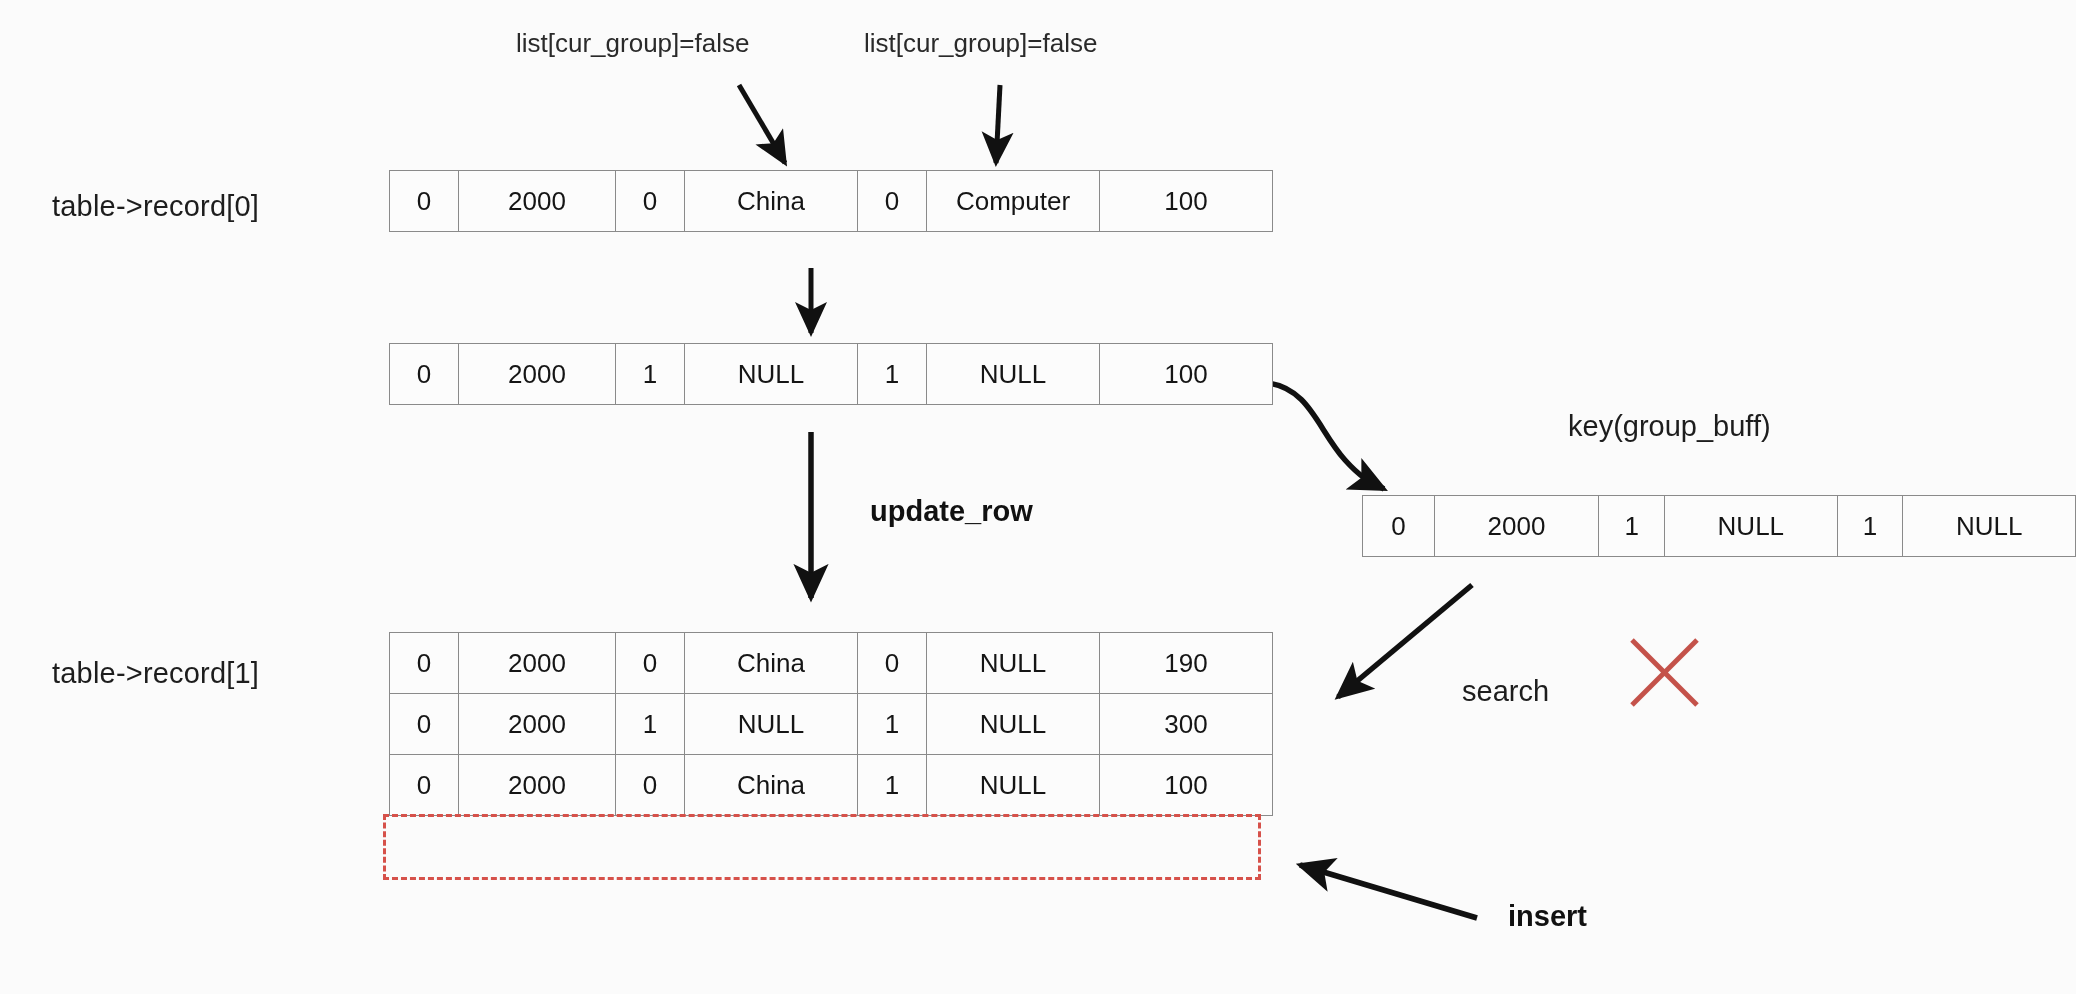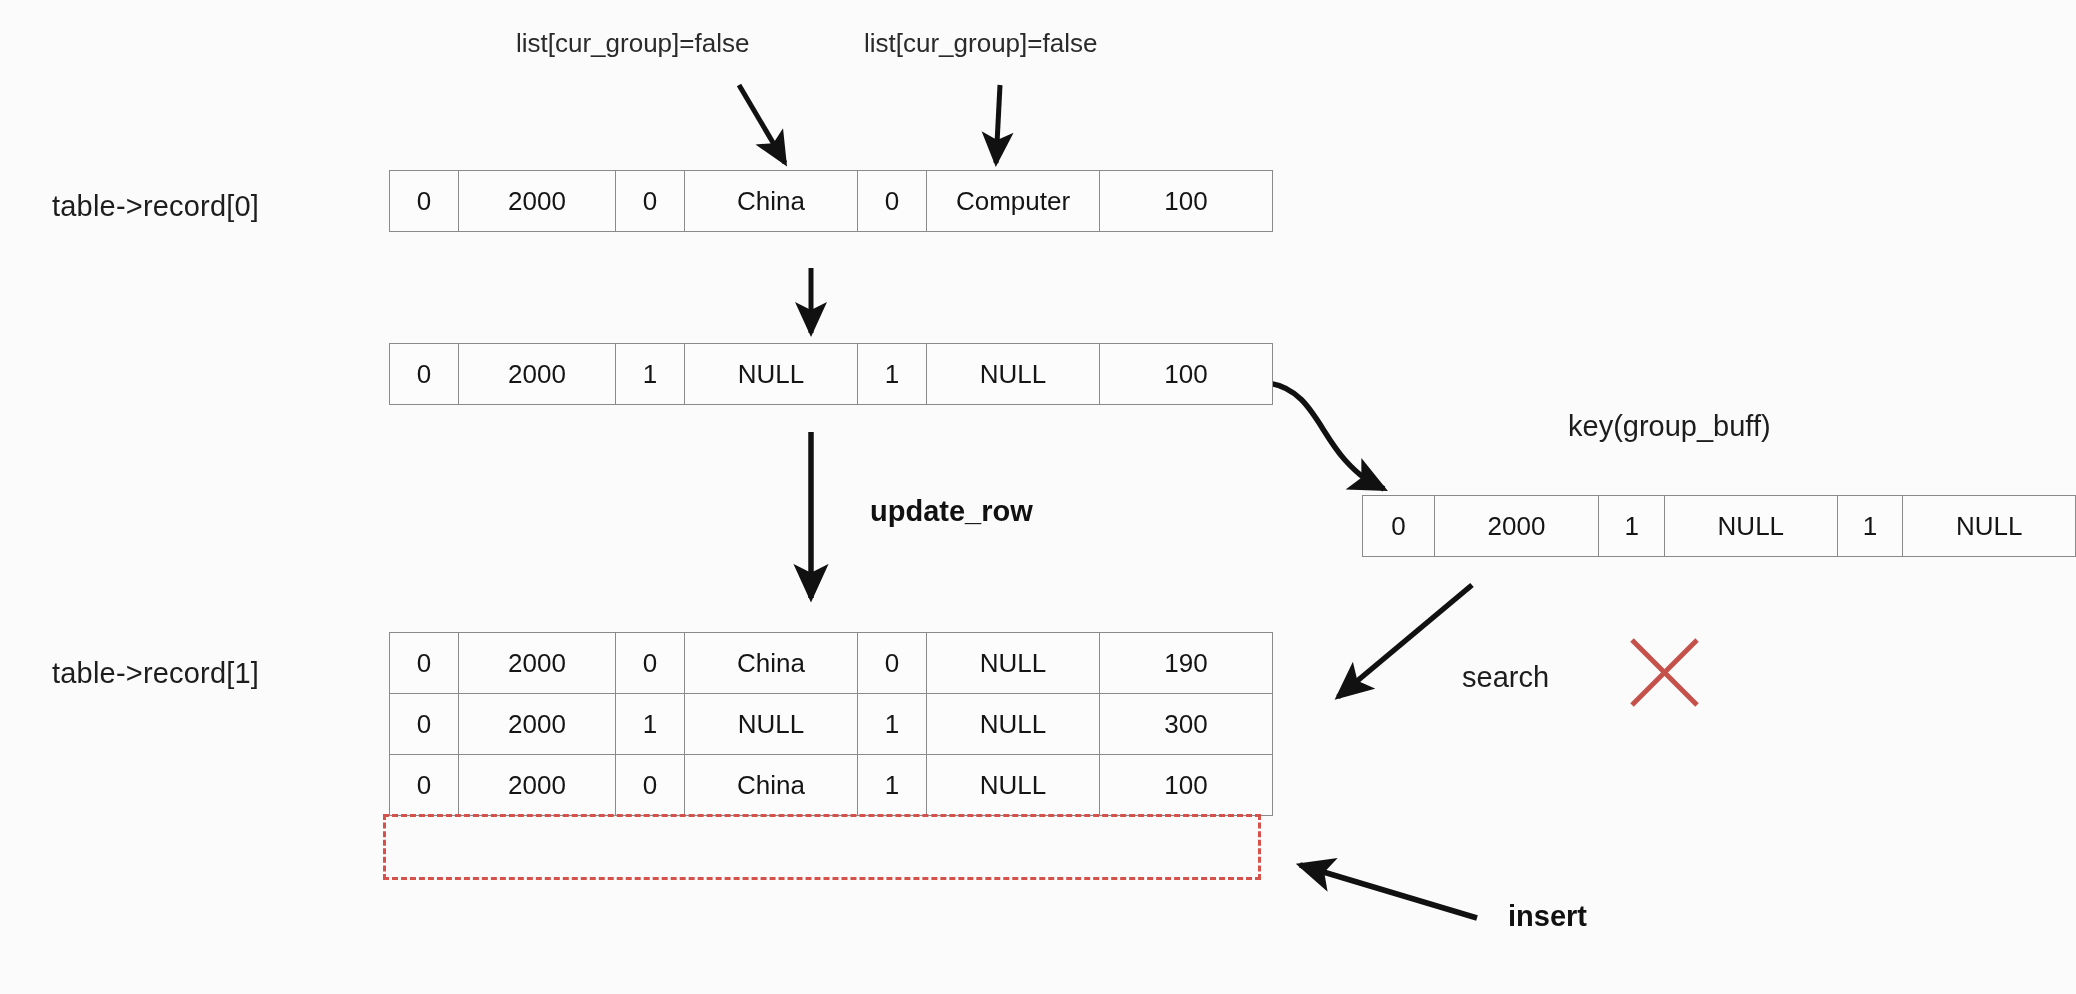--- a/index.html
+++ b/index.html
@@ -196,21 +196,21 @@
         <td class="k-yr">2000</td>
         <td class="k-gc">1</td>
         <td class="k-co">NULL</td>
         <td class="k-gp">1</td>
         <td class="k-pr">NULL</td>
       </tr>
     </tbody>
       </table>
   </div>
 
-  <div class="abs plain-label" style="left:1462px; top:661px;">search</div>
+  <div class="abs plain-label" style="left:1462px; top:675px;">search</div>
 
   <div class="abs row-label" style="left:52px; top:657px;">table-&gt;record[1]</div>
 
   <div class="abs" style="left:389px; top:632px;">
     <table class="rec">
       <tbody>
       <tr>
         <td class="c-gy">0</td>
         <td class="c-yr">2000</td>
         <td class="c-gc">0</td>

